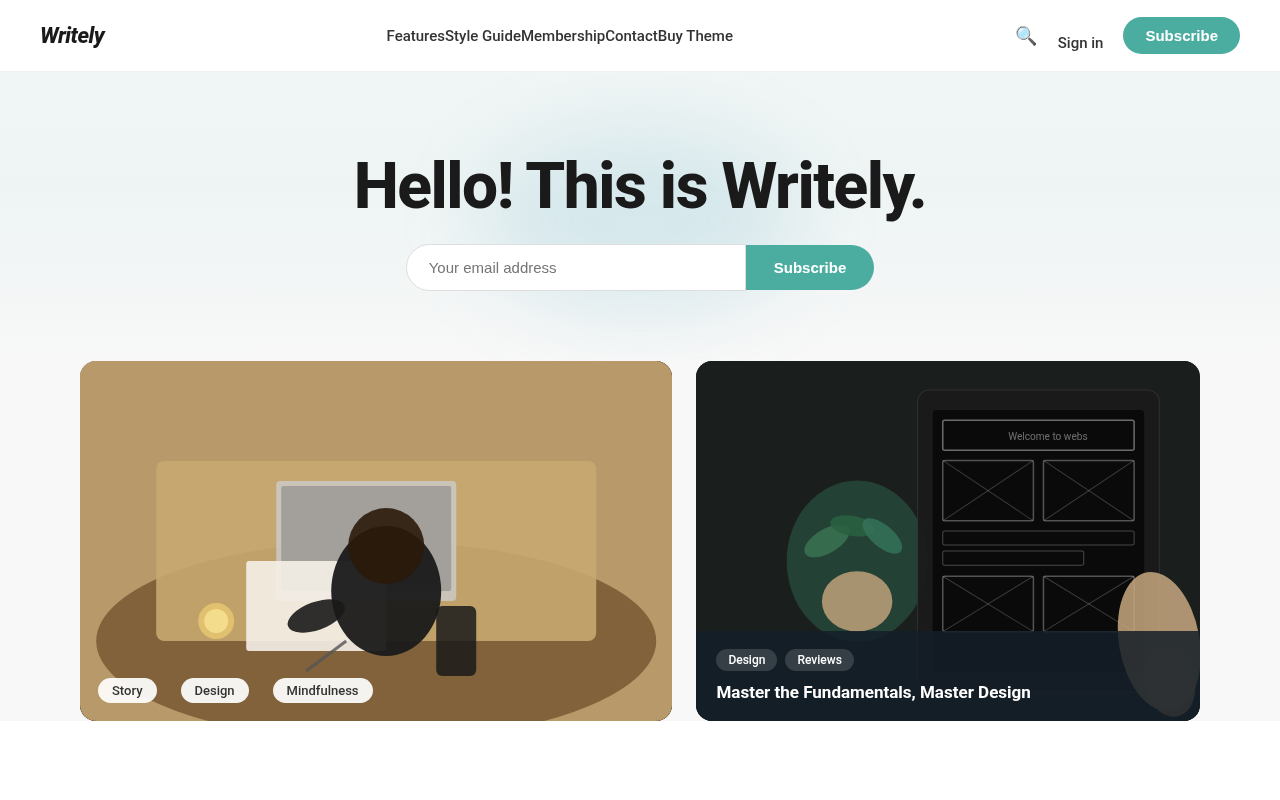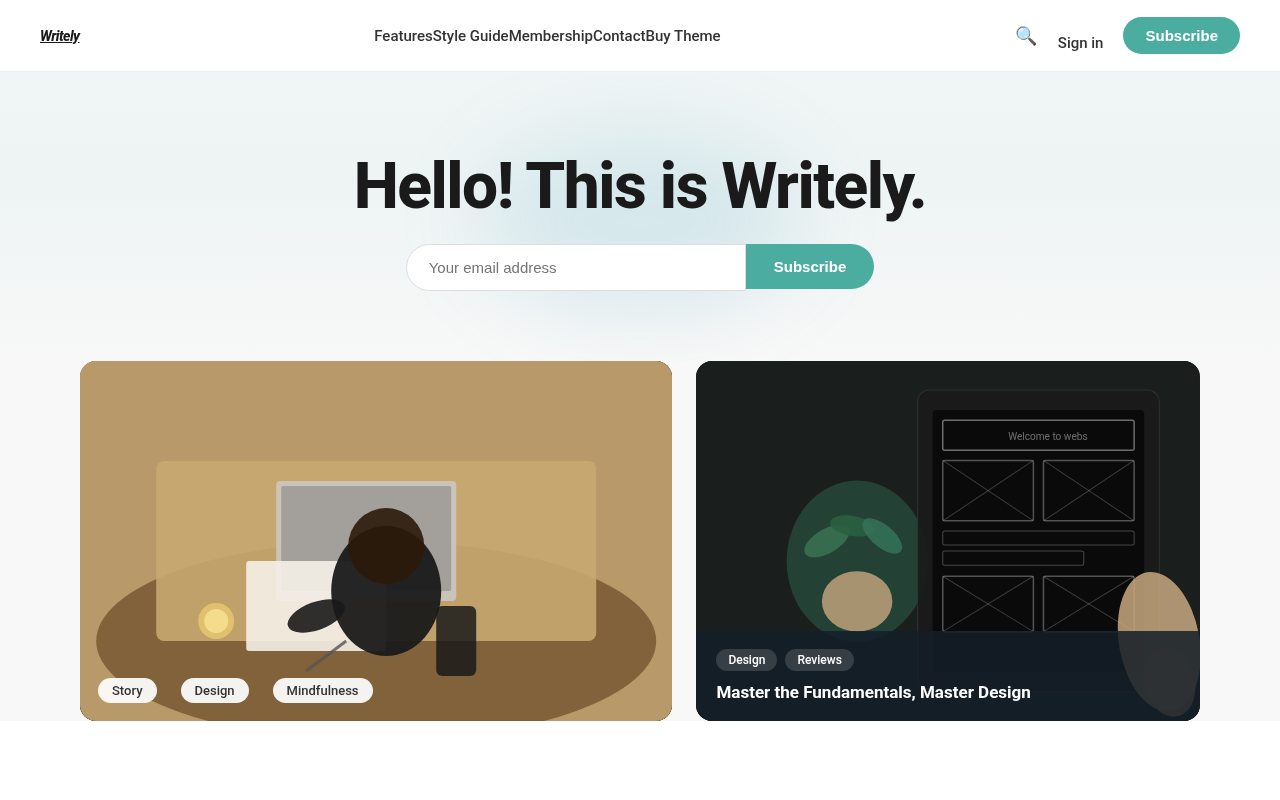--- a/index.html
+++ b/index.html
@@ -5,23 +5,22 @@
     * { margin: 0; padding: 0; box-sizing: border-box; }
     body { font-family: -apple-system, BlinkMacSystemFont, 'Segoe UI', Roboto, sans-serif; background: #fff; overflow-x: hidden; }
 
     
     nav {
       display: flex; align-items: center; justify-content: space-between;
       padding: 0 40px; height: 72px; background: #fff;
       border-bottom: 1px solid rgba(0,0,0,0.06); position: relative; z-index: 10;
     }
     .nav-logo {
-      font-size: 14px; font-weight: 800; color: #1a1a1a; letter-spacing: -0.5px;
+      font-size: 22px; font-weight: 800; color: #1a1a1a; letter-spacing: -0.5px;
       font-style: italic;
-      text-decoration: underline;
     }
     .nav-links { display: flex; align-items: center; }
     .nav-links a {
       text-decoration: none; color: #333; font-size: 15px; font-weight: 500;
     }
     .nav-right { display: flex; align-items: center; gap: 20px; }
     .nav-search { font-size: 18px; color: #555; cursor: pointer; }
     .nav-signin { font-size: 15px; color: #333; font-weight: 500; text-decoration: none; margin-top: 14px; }
     .nav-subscribe {
       background: #4aada0; color: #fff; border: none; border-radius: 25px;
@@ -44,21 +43,21 @@
     .hero h1 {
       font-size: 64px; font-weight: 800; color: #1a1a1a;
       letter-spacing: -1.5px; line-height: 1.1; margin-bottom: 22px;
       position: relative; z-index: 1;
     }
     .hero p {
       font-size: 18px; color: #555; max-width: 600px; margin: 0 auto 40px;
       line-height: 1.6; position: relative; z-index: 1;
     }
     .hero-form {
-      display: flex; align-items: flex-start; justify-content: center; gap: 0;
+      display: flex; align-items: center; justify-content: center; gap: 0;
       position: relative; z-index: 1;
     }
     .hero-form input {
       width: 340px; padding: 14px 22px; border: 1.5px solid #ddd;
       border-radius: 30px 0 0 30px; font-size: 15px; color: #999;
       outline: none; background: #fff;
     }
     .hero-form button {
       background: #4aada0; color: #fff; border: none;
       border-radius: 0 30px 30px 0; padding: 14px 28px;

